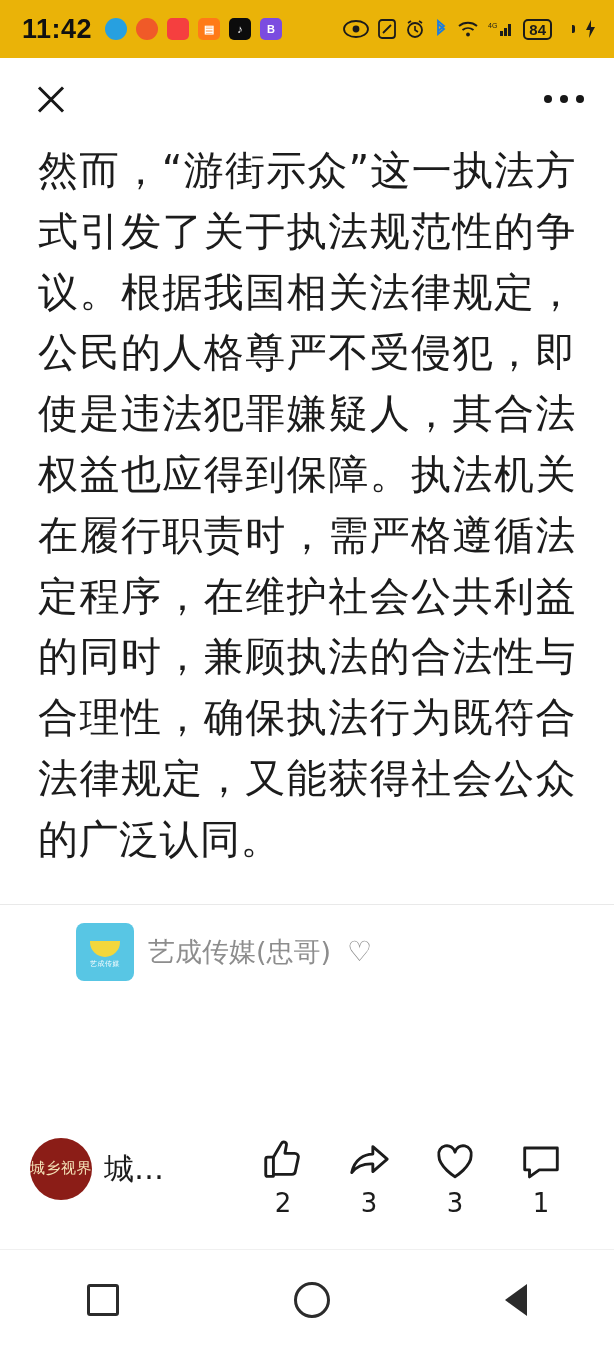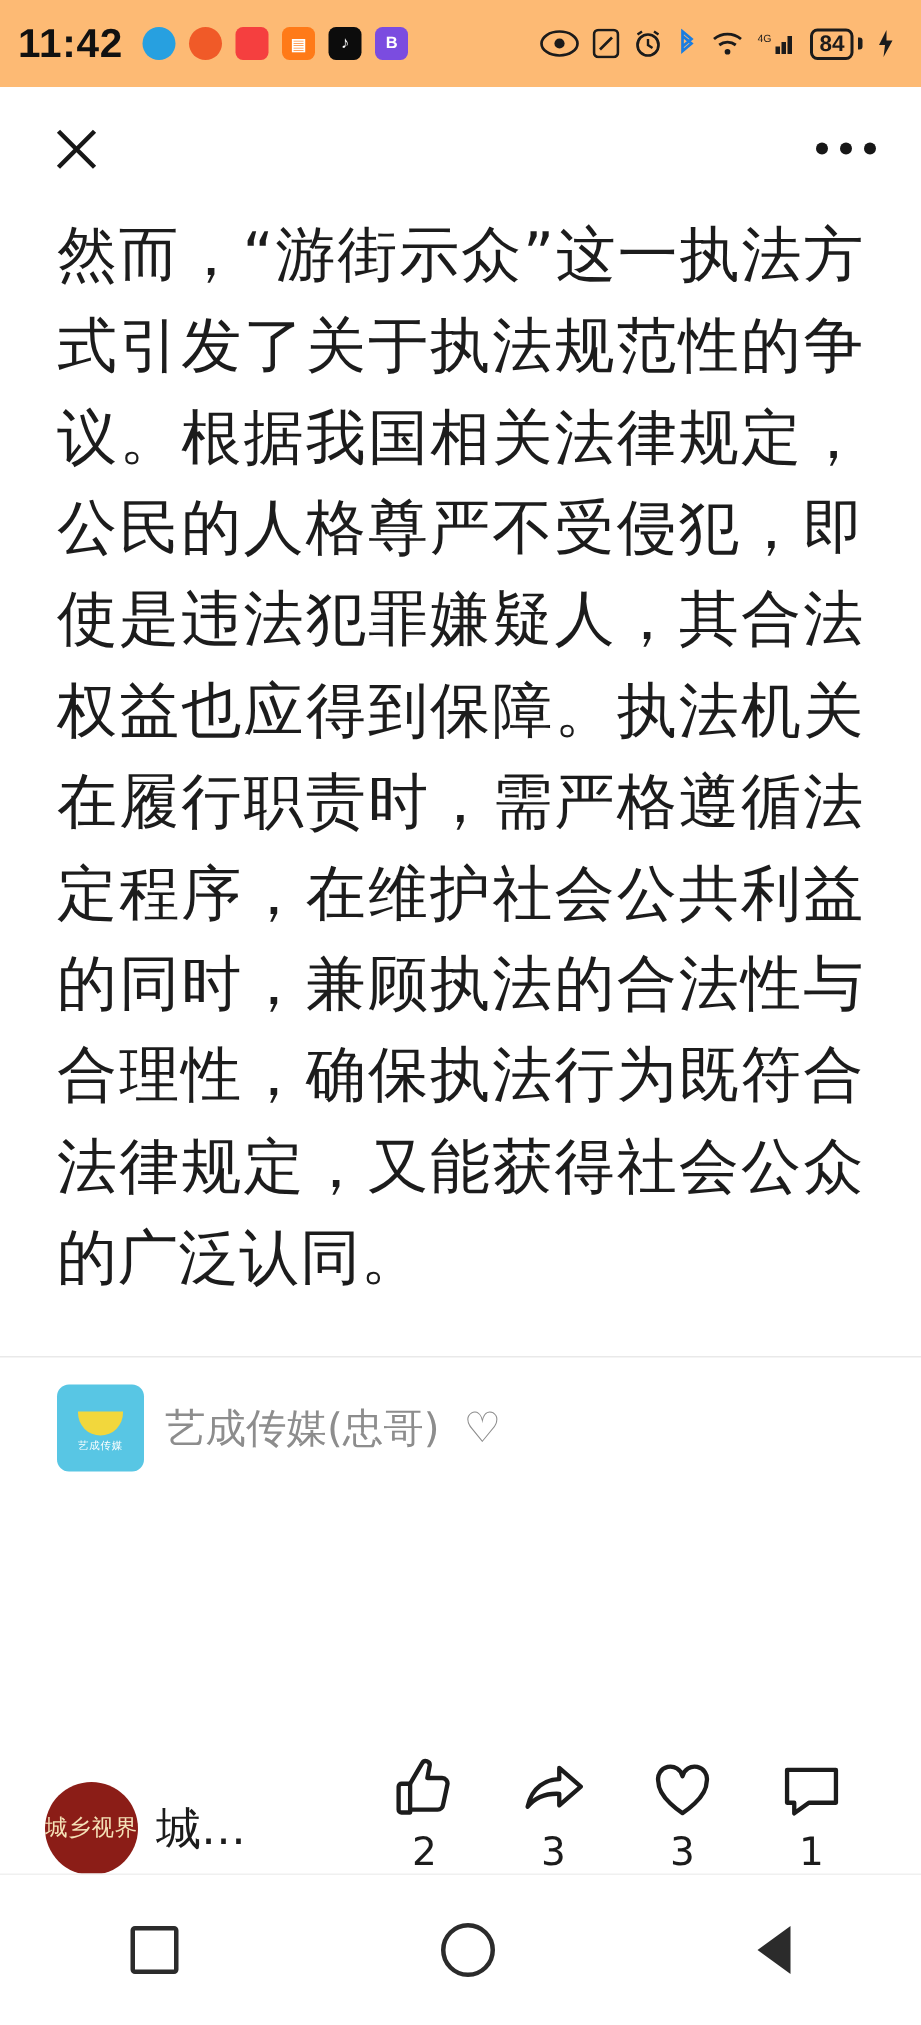--- a/index.html
+++ b/index.html
@@ -14,23 +14,23 @@
     overflow: hidden;
     position: relative;
   }
 
   
   .statusbar {
     height: 58px;
     display: flex;
     align-items: center;
     justify-content: space-between;
-    padding: 0 18px 0 12px;
+    padding: 0 18px 0 22px;
     box-sizing: border-box;
-    background: #fdba74;
+    background: #eab308;
   }
   .status-left {
     display: flex;
     align-items: center;
     gap: 9px;
   }
   .status-time {
     font-size: 27px;
     font-weight: bold;
     color: #111;
@@ -62,21 +62,21 @@
   }
   .status-right {
     display: flex;
     align-items: center;
     gap: 9px;
   }
   .status-right svg { display: block; }
   .battery {
     display: flex;
     align-items: center;
-    gap: 3px;
+    gap: 20px;
   }
   .battery-box {
     border: 2px solid #1b1b1b;
     border-radius: 5px;
     padding: 1px 4px;
     font-size: 15px;
     font-weight: bold;
     color: #1b1b1b;
     line-height: 1;
   }
@@ -148,22 +148,23 @@
   
   .divider {
     height: 1px;
     background: #e9e9e9;
     margin: 34px 0 0 0;
   }
   .source-row {
     display: flex;
     align-items: center;
     gap: 14px;
-    padding: 18px 38px 0 38px;
+    padding: 18px 38px 0 28px;
     box-sizing: border-box;
+    margin-left: 48px;
   }
   .source-logo {
     width: 58px;
     height: 58px;
     border-radius: 8px;
     background: #58c6e4;
     position: relative;
     overflow: hidden;
     flex: none;
     display: flex;
@@ -197,21 +198,21 @@
   }
 
   
   .actionbar {
     position: absolute;
     left: 0;
     right: 0;
     bottom: 100px;
     height: 112px;
     display: flex;
-    align-items: flex-end;
+    align-items: flex-start;
     padding: 0 30px;
     box-sizing: border-box;
     background: #ffffff;
   }
   .account {
     display: flex;
     align-items: center;
     gap: 12px;
     flex: none;
     width: 210px;

